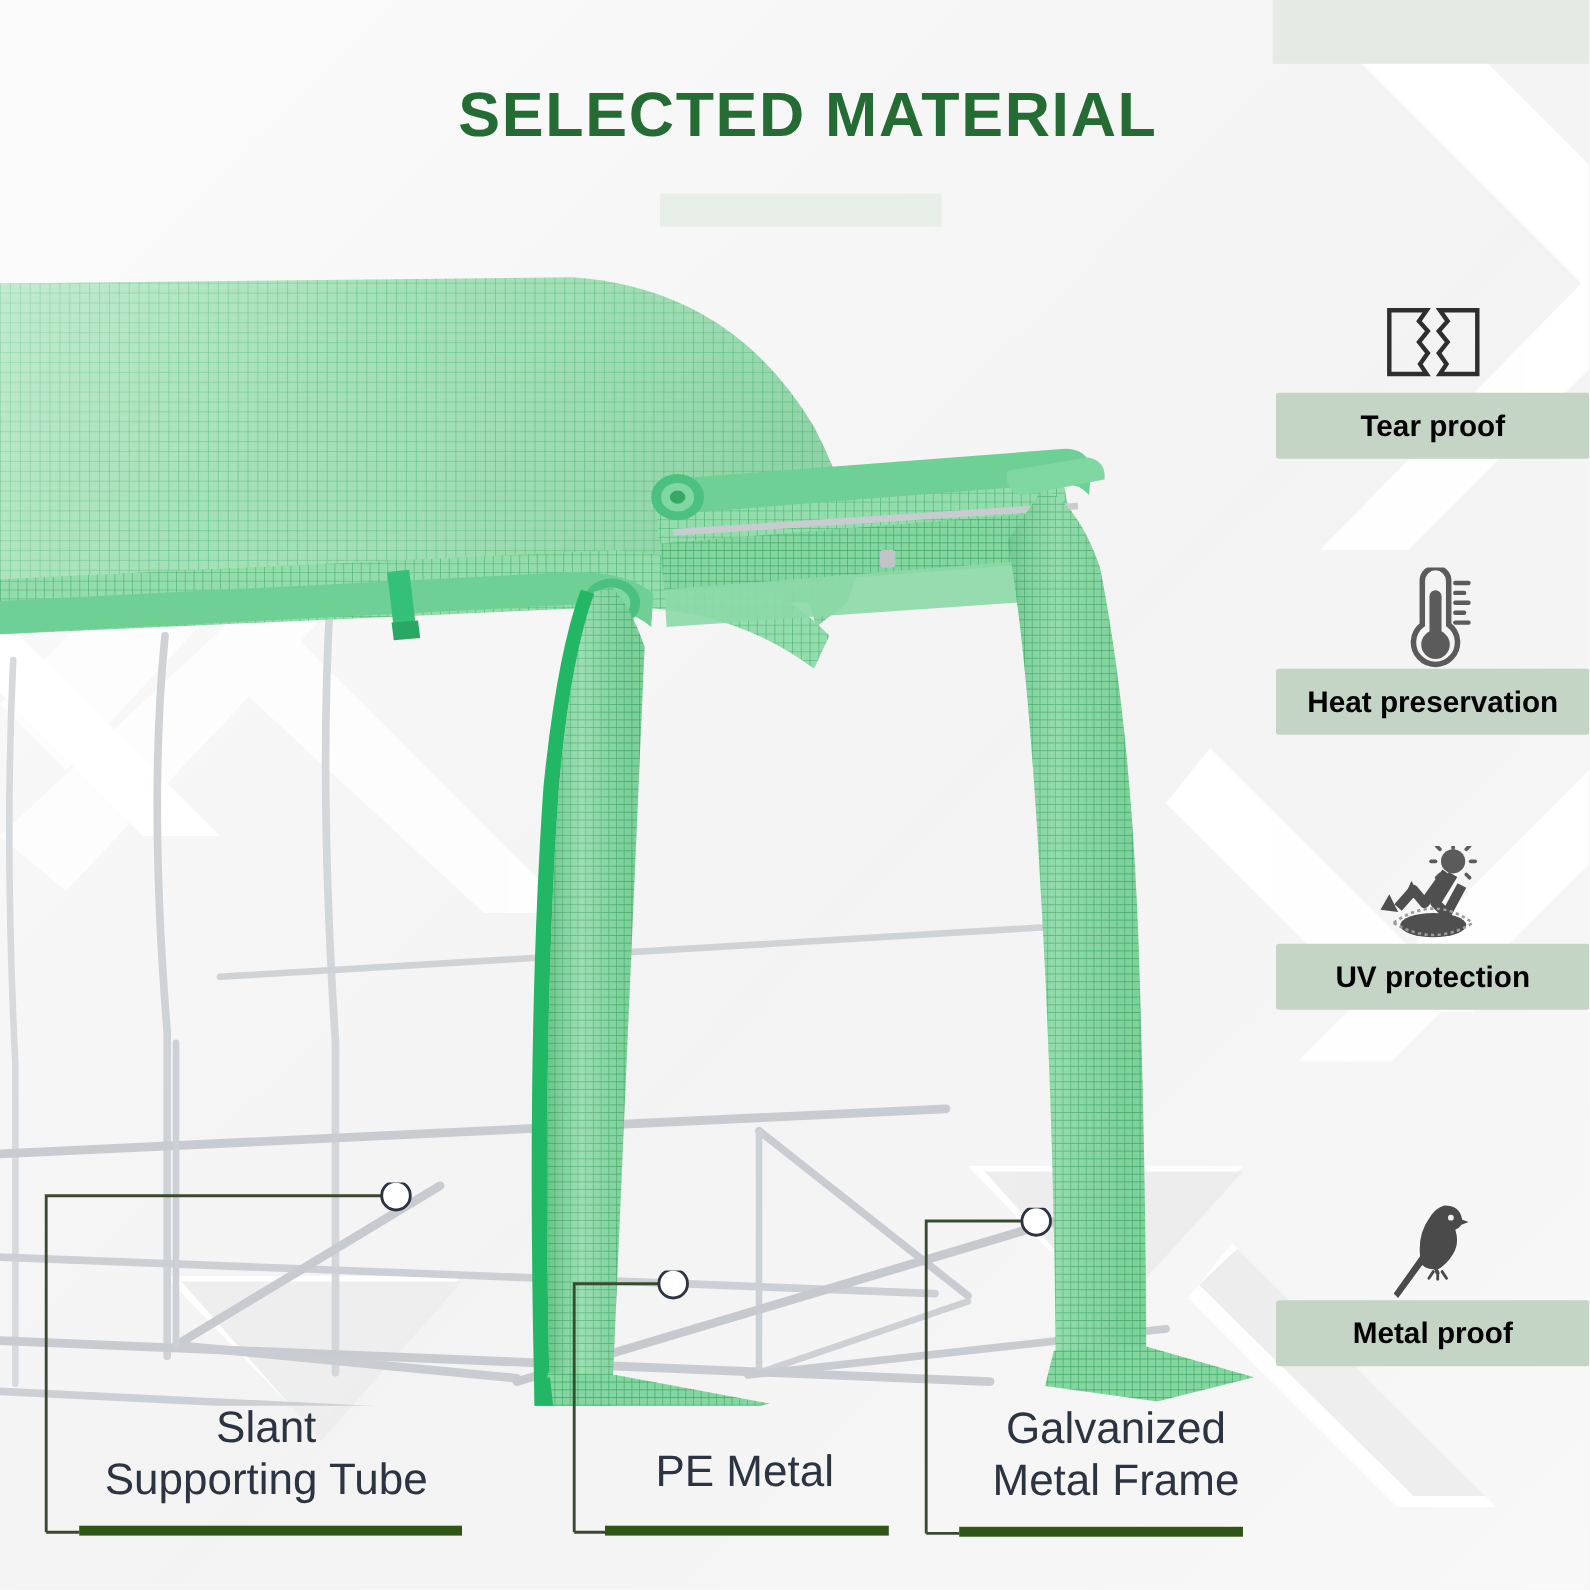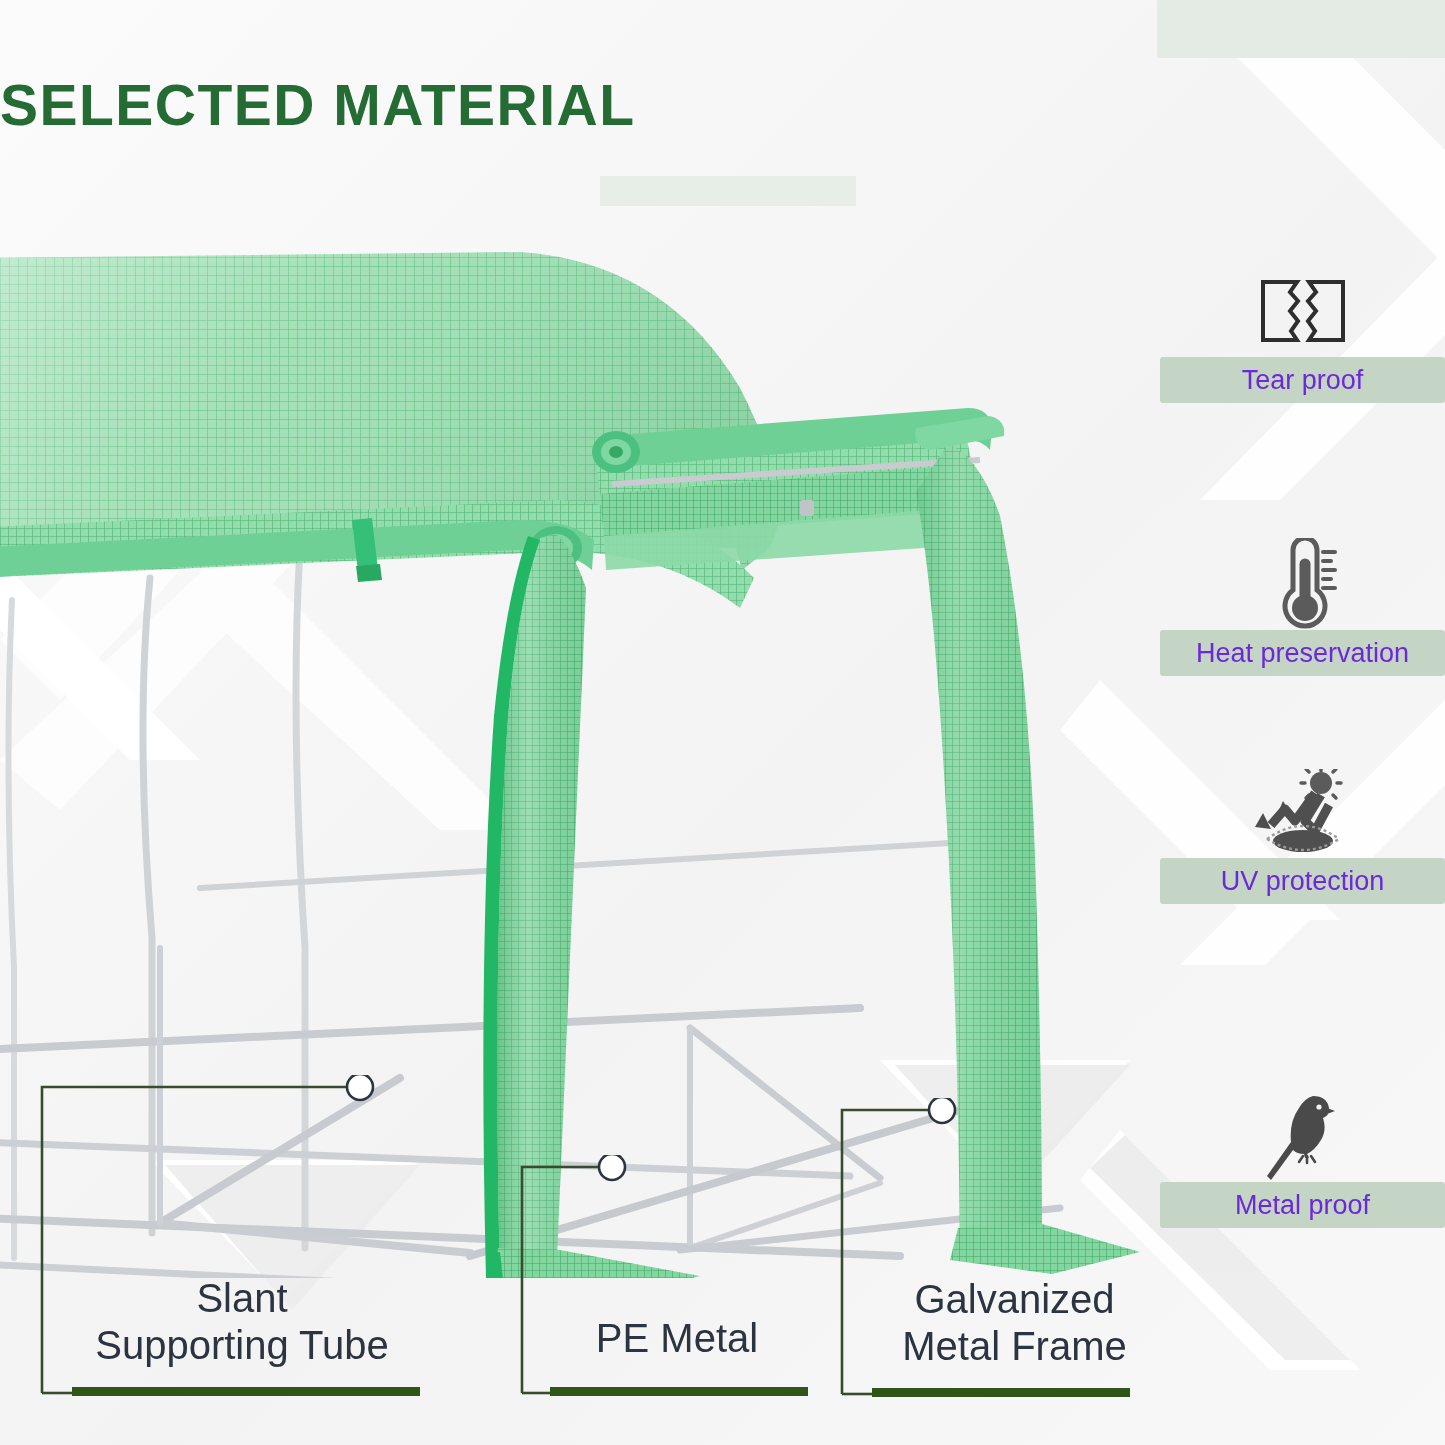--- a/index.html
+++ b/index.html
@@ -12,48 +12,49 @@
   #stage{
     position:relative;width:1445px;height:1445px;overflow:hidden;
     background:linear-gradient(135deg,#fafafa 0%,#f4f4f4 40%,#f7f7f7 100%);
   }
 
   
   .bg-layer{position:absolute;inset:0;overflow:hidden;pointer-events:none;}
 
   
   .title{
-    position:absolute;left:0;right:0;top:72px;text-align:left;
+    position:absolute;left:0;right:0;top:72px;text-align:center;
     font-size:57px;font-weight:bold;letter-spacing:1.5px;
     color:#256b34;
+    padding-left:24px;
   }
   .subtitle-bar{
     position:absolute;left:600px;top:176px;width:256px;height:30px;
     background:#e7eee7;
   }
   .corner-tint{
     position:absolute;right:0;top:0;width:288px;height:58px;
     background:#e4eae4;
   }
 
   
   #product{position:absolute;left:0;top:248px;width:1180px;height:1030px;}
 
   
   .feature{position:absolute;right:0;width:285px;}
   .feature .ficon{
     width:285px;height:92px;display:flex;align-items:center;justify-content:center;
   }
   .fbadge{
-    width:285px;height:46px;background:#c4d4c5;border-radius:3px;
+    width:285px;height:60px;background:#c4d4c5;border-radius:3px;
     display:flex;align-items:center;justify-content:center;
-    font-size:27px;color:#6d28d9;
+    font-size:27px;color:#000000;font-weight:bold;
   }
   #feat-0{top:265px;}
-  #feat-1{top:538px;}
+  #feat-1{top:516px;}
   #feat-2{top:766px;}
   #feat-3{top:1090px;}
 
   
   .callout{position:absolute;}
   .callout .bracket{position:absolute;left:0;top:0;}
   .callout .clabel{
     position:absolute;text-align:center;
     font-size:40px;line-height:1.18;color:#2b3440;
     white-space:pre-line;

